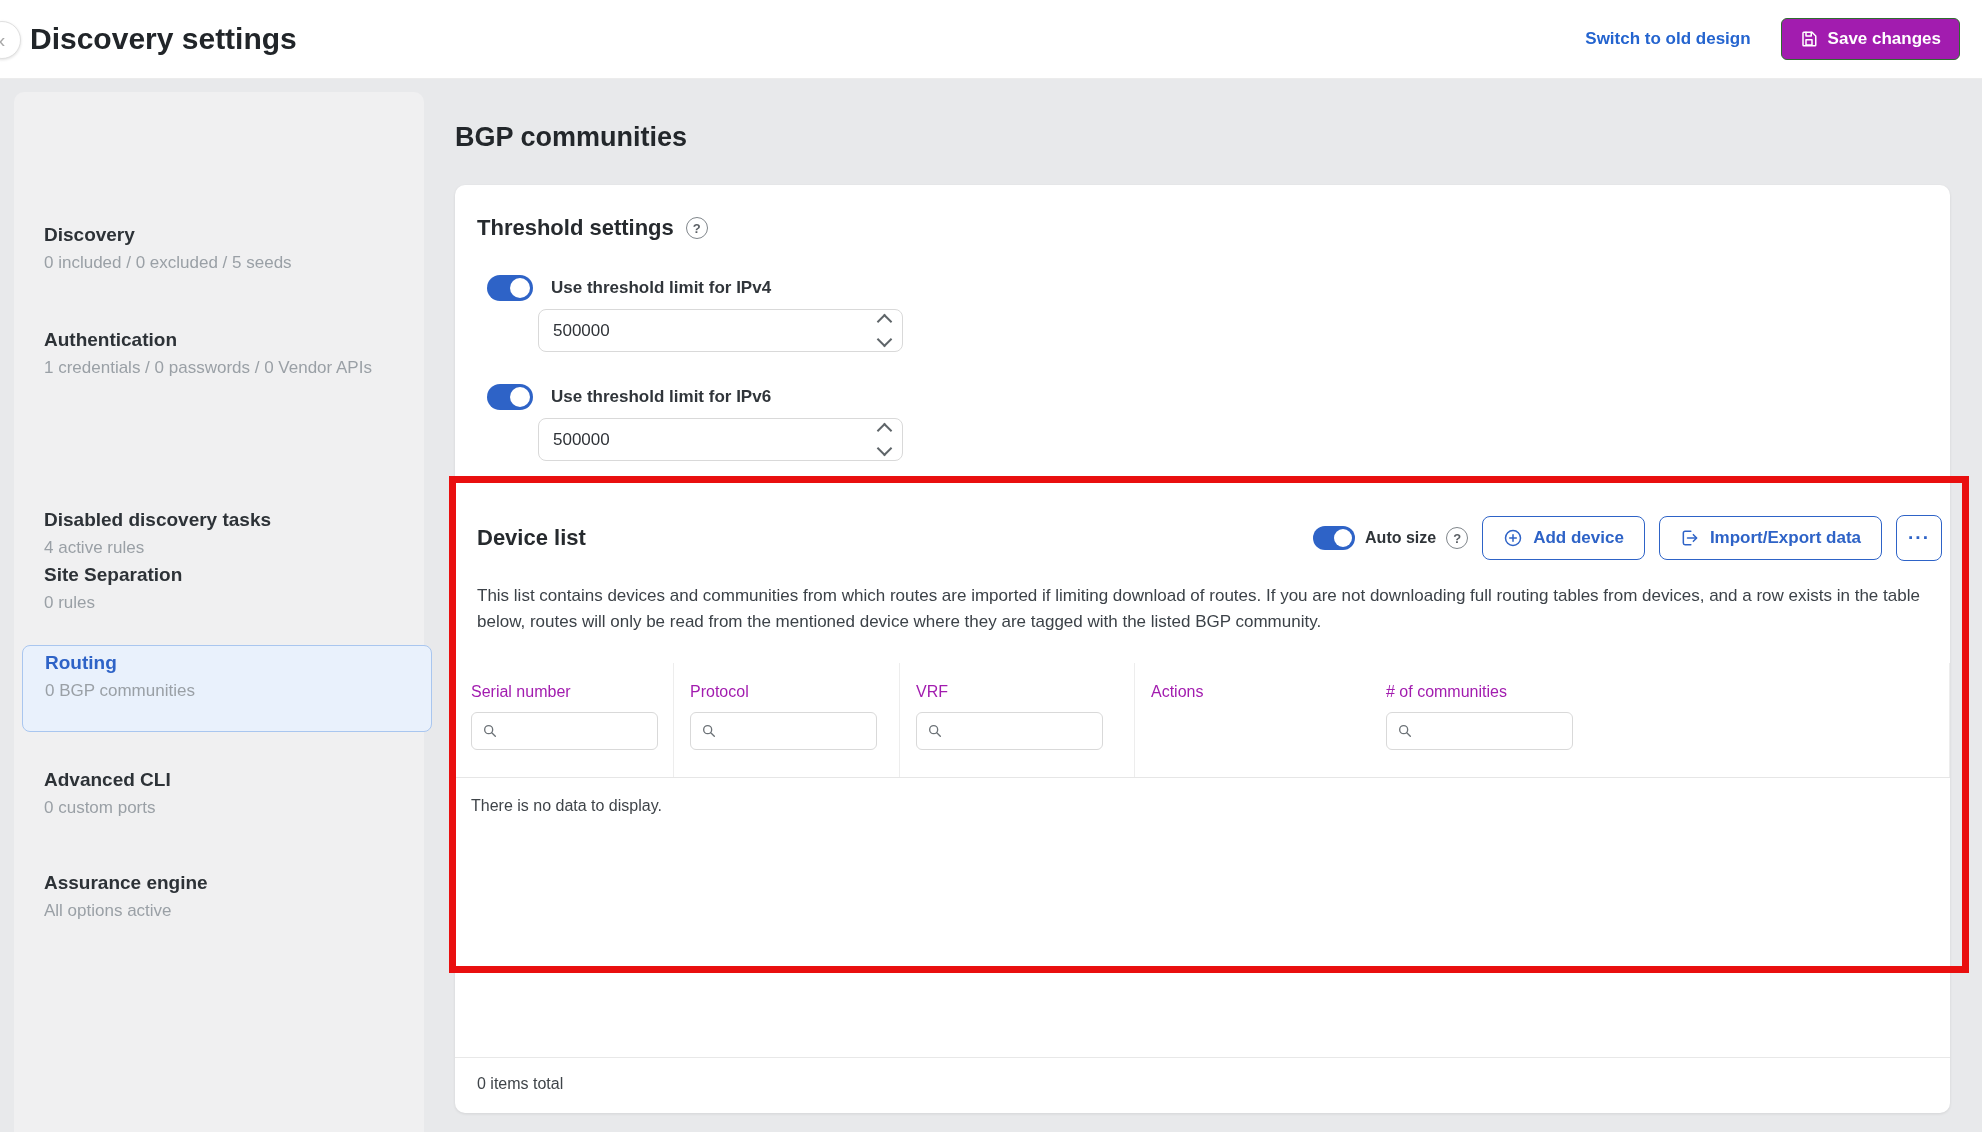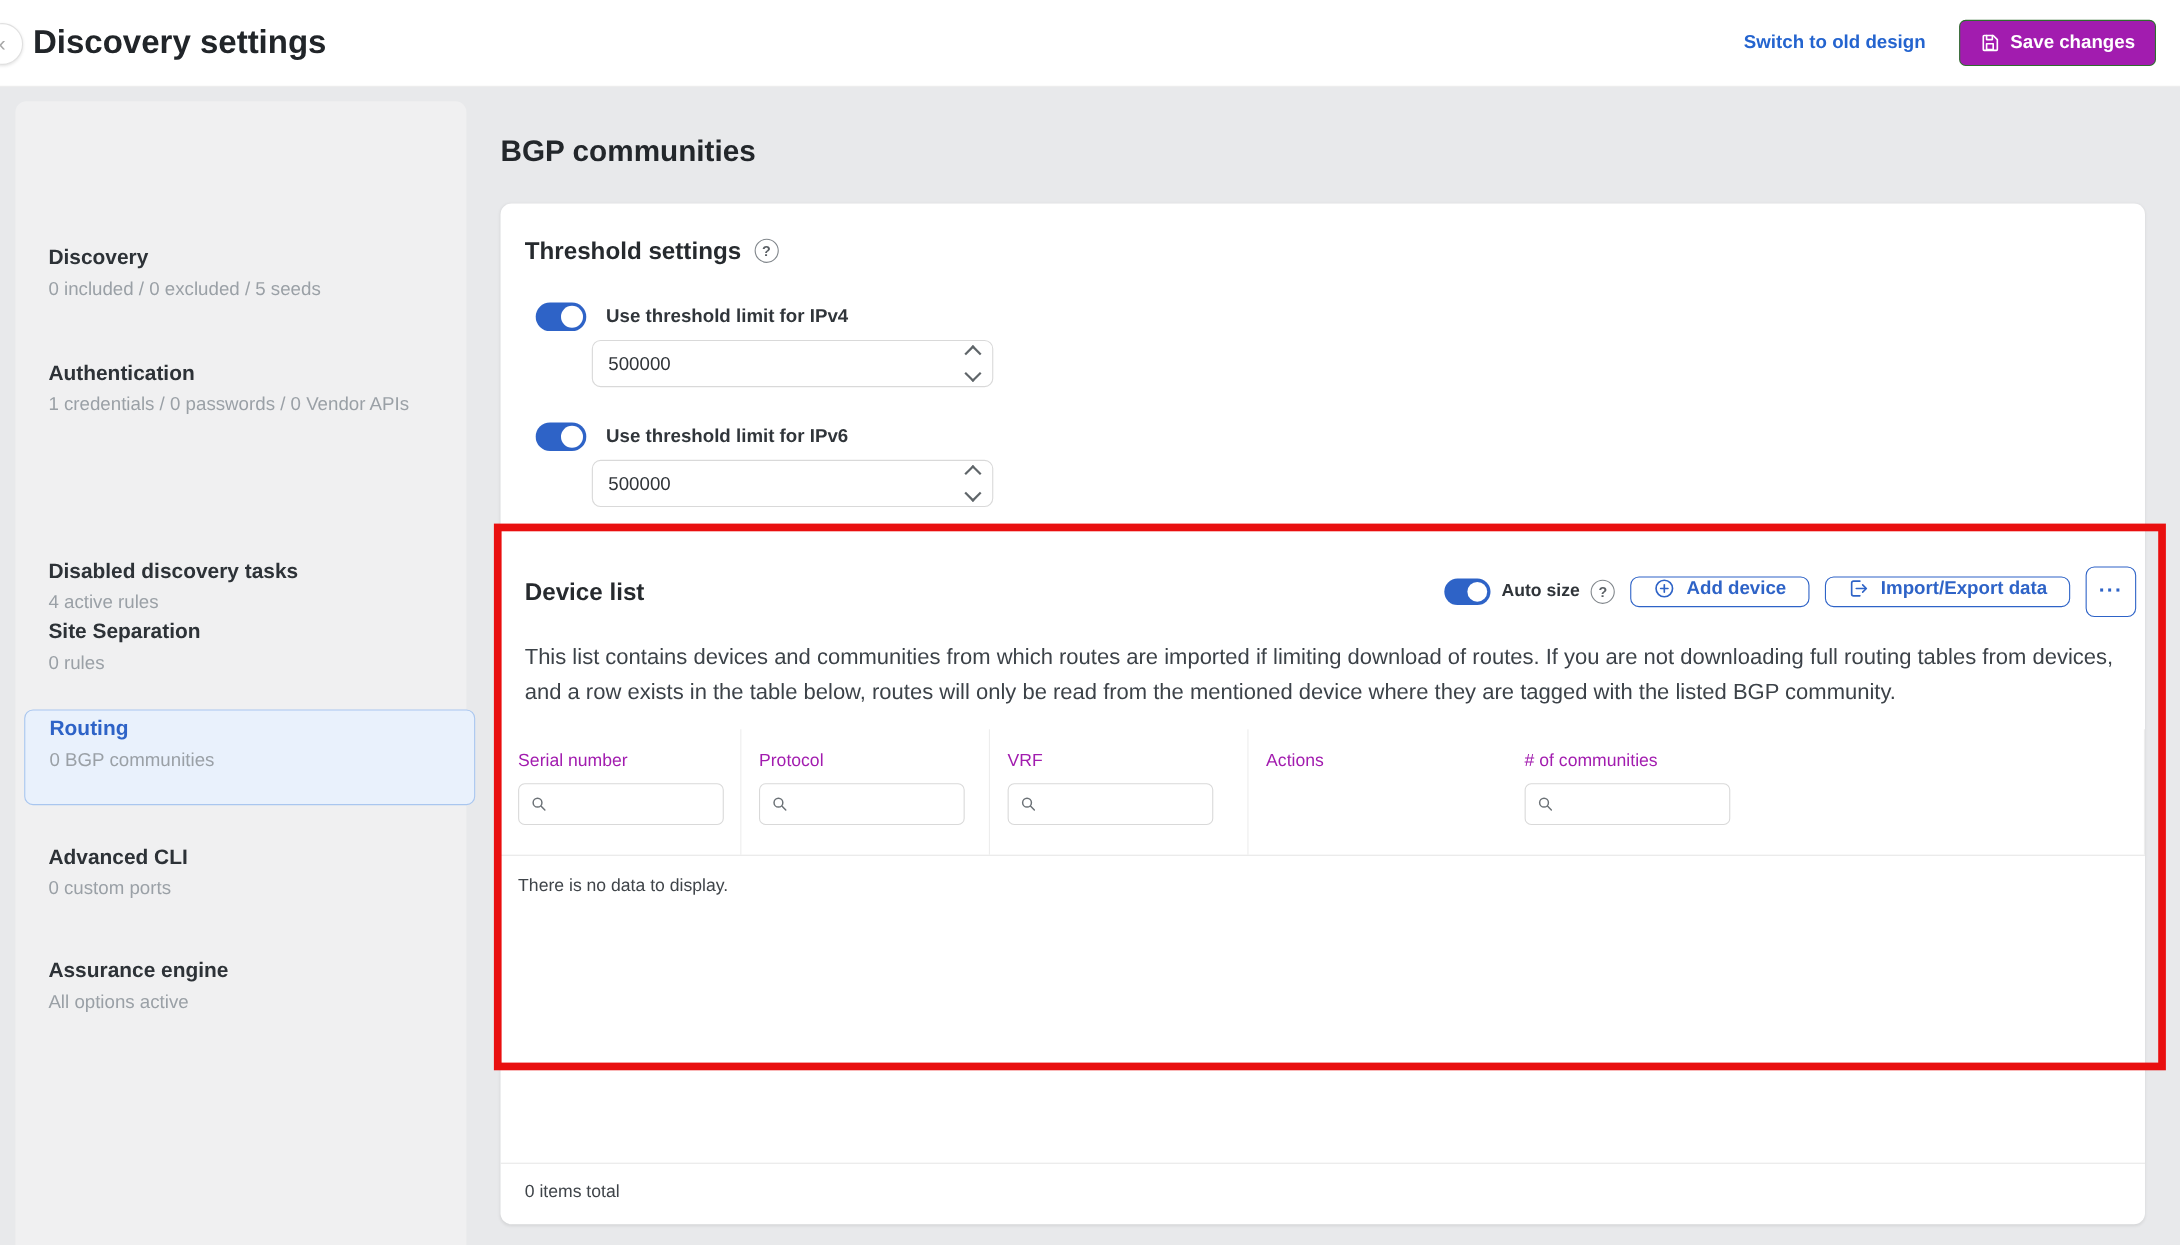--- a/index.html
+++ b/index.html
@@ -46,26 +46,26 @@
     padding:0 40px 0 14px;font-size:17px;color:#2f3338;font-family:inherit;box-sizing:border-box;}
   .spinner{position:absolute;right:12px;top:0;height:100%;display:flex;flex-direction:column;justify-content:center;gap:7px;cursor:pointer;}
   .chev{width:9px;height:9px;border-left:2px solid #5f6569;border-top:2px solid #5f6569;}
   .chev.up{transform:rotate(45deg);}
   .chev.down{transform:rotate(225deg);}
 
   
   .dl-controls{position:absolute;right:8px;top:330px;display:flex;align-items:center;gap:14px;}
   .auto-size{display:flex;align-items:center;gap:10px;}
   .auto-size .lbl{font-size:16px;font-weight:700;color:#2f3439;}
-  .ol-btn{display:flex;gap:10px;height:28px;padding:0 20px;border:1.5px solid #2e63c7;border-radius:8px;
+  .ol-btn{display:flex;align-items:center;gap:10px;height:44px;padding:0 20px;border:1.5px solid #2e63c7;border-radius:8px;
     background:#fff;color:#2e63c7;font-size:17px;font-weight:600;cursor:pointer;font-family:inherit;}
   .more-btn{width:44px;height:44px;border:1.5px solid #2e63c7;border-radius:8px;background:#fff;color:#2e63c7;
     font-size:19px;font-weight:700;display:flex;align-items:center;justify-content:center;cursor:pointer;letter-spacing:1px;}
 
-  .dl-desc{position:absolute;left:22px;top:398px;width:1452px;font-size:20px;color:#3c4248;line-height:1.55;}
+  .dl-desc{position:absolute;left:22px;top:398px;width:1452px;font-size:17px;color:#3c4248;line-height:1.55;}
 
   .table-header{position:absolute;left:0;right:0;top:478px;height:114px;display:grid;
     grid-template-columns:219px 226px 235px 235px 1fr;border-bottom:1px solid #e6e6e6;}
   .th-cell{padding:20px 16px 0 16px;border-right:1px solid #ededed;}
   .th-cell.last{border-right:none;}
   .th-cell .col-label{font-size:16px;font-weight:400;color:#a21caf;}
   .search-box{position:relative;width:187px;height:38px;margin-top:11px;border:1px solid #d9d9d9;border-radius:6px;background:#fff;box-sizing:border-box;}
   .search-box svg{position:absolute;left:10px;top:50%;transform:translateY(-50%);}
   .search-box input{position:absolute;left:0;top:0;width:100%;height:100%;border:none;outline:none;background:transparent;
     padding:0 8px 0 34px;font-size:15px;color:#333;font-family:inherit;box-sizing:border-box;}

